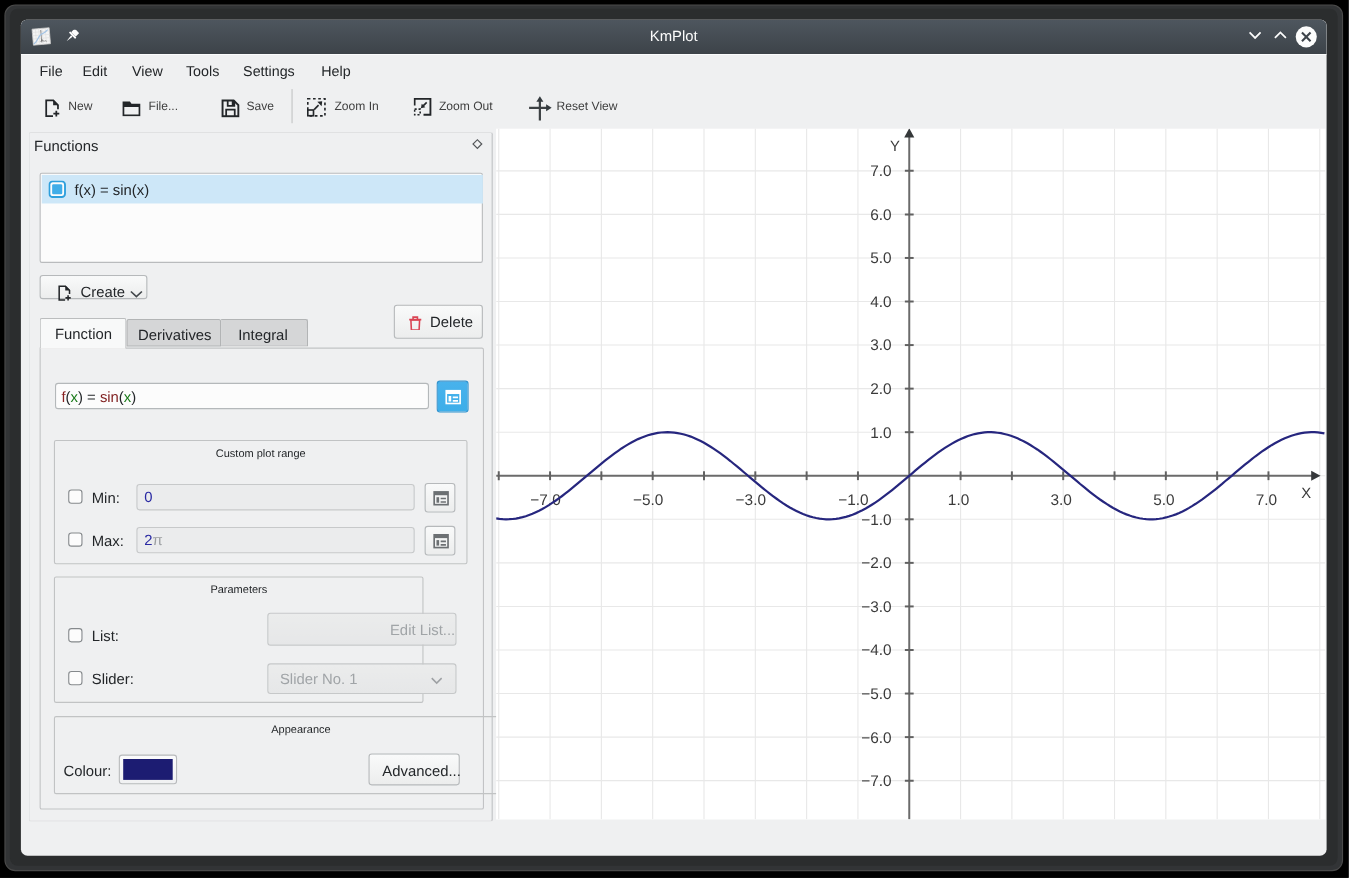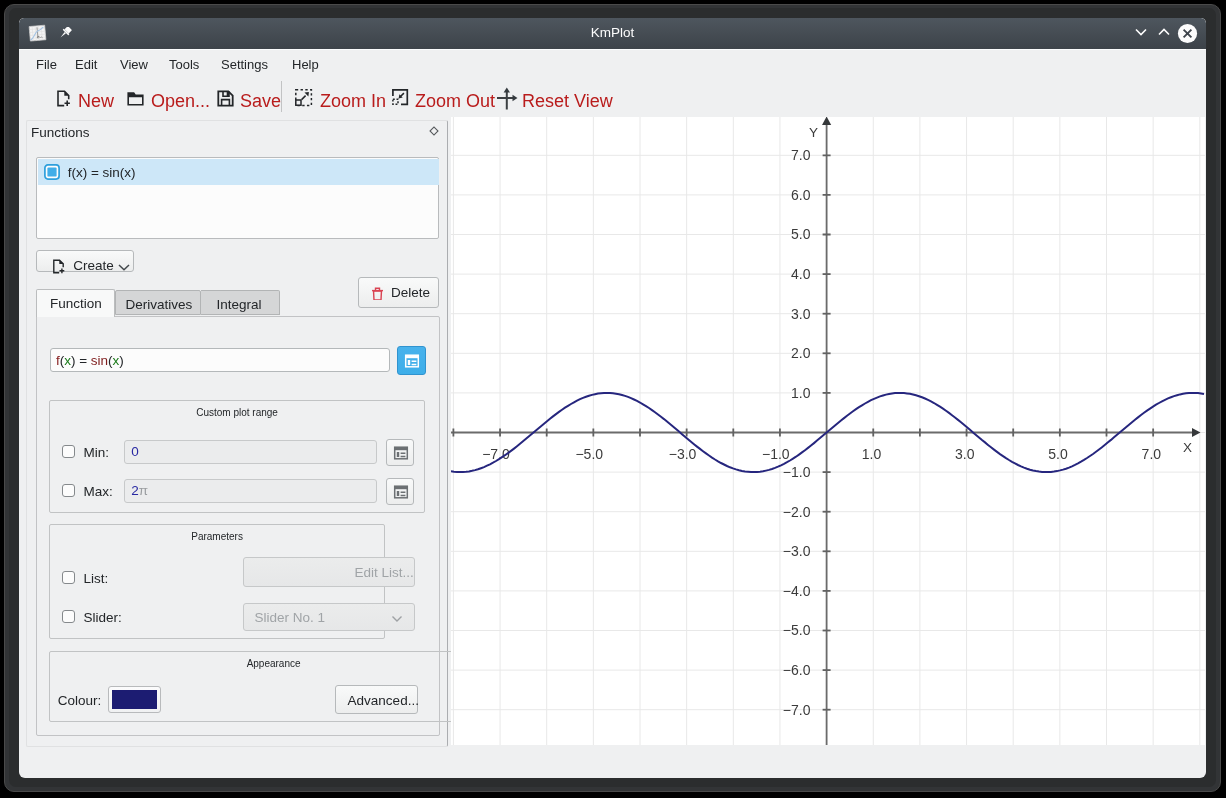--- a/index.html
+++ b/index.html
@@ -13,22 +13,22 @@
 #win { position:absolute; left:19px; top:18px; width:1187px; height:760px;
   background:#eff0f1; border-radius:5px 5px 6px 6px; overflow:hidden; }
 
 #titlebar { position:absolute; left:0; top:0; width:100%; height:31px;
   background:linear-gradient(#4e565e, #3d4349); border-radius:5px 5px 0 0; }
 #titlebar .title { position:absolute; left:0; right:0; top:0; height:30px;
   text-align:center; line-height:30px; color:#fcfcfc; font-size:13.5px; }
 #menubar { position:absolute; left:0; top:31px; width:100%; height:29px;
   border-top:1px solid #fbfcfc; font-size:13px; color:#232629; }
 #menubar span { position:absolute; top:6.5px; }
-#toolbar { position:absolute; left:16px; top:60px; width:100%; height:37px;
-  font-size:18px; color:#b91c1c; }
+#toolbar { position:absolute; left:0; top:60px; width:100%; height:37px;
+  font-size:11px; color:#404040; }
 #toolbar .lbl { position:absolute; top:13px; }
 #toolbar svg { position:absolute; top:0; left:0; }
 .tsep { position:absolute; width:1px; background:#c2c3c4; }
 
 #dock { position:absolute; left:0; top:97px; width:451px; height:650px; }
 .dockframe { position:absolute; left:6.5px; top:5px; width:422.5px; height:627px;
   border:1px solid #e0e1e2; border-right-color:#abadb0; border-radius:2px; }
 .groupbox { position:absolute; border:1px solid #c1c3c4; border-radius:2px; }
 .gtitle { position:absolute; top:6px; left:0; right:0; text-align:center;
   font-size:10px; color:#232629; }
@@ -91,21 +91,21 @@
     <svg class="abs" style="left:1139px;top:10px" width="12" height="8" viewBox="0 0 12 8">
       <path d="M1,6.5 L6,1.5 L11,6.5" fill="none" stroke="#fcfcfc" stroke-width="1.6"></path>
     </svg>
     <svg class="abs" style="left:1158px;top:5px" width="21" height="21" viewBox="0 0 21 21">
       <circle cx="10.5" cy="10.5" r="9.6" fill="#fcfcfc"></circle>
       <path d="M6.6,6.6 L14.4,14.4 M14.4,6.6 L6.6,14.4" stroke="#3e444b" stroke-width="1.9"></path>
     </svg>
   </div>
   <div id="toolbar">
     <span class="lbl" style="left:43px">New</span>
-    <span class="lbl" style="left:116px">Open...</span>
+    <span class="lbl" style="left:116px">File...</span>
     <span class="lbl" style="left:205px">Save</span>
     <div class="tsep" style="left:245.5px; top:3px; height:31px;"></div>
     <span class="lbl" style="left:285px">Zoom In</span>
     <span class="lbl" style="left:380px">Zoom Out</span>
     <span class="lbl" style="left:487px">Reset View</span>
     <svg style="left:20.5px;top:11.5px" width="15" height="17" viewBox="0 0 15 17">
       <path d="M12.7,9.3 V5.5 L8.5,1.3 H2 V15.6 H8.2" fill="none" stroke="#232629" stroke-width="1.6"></path>
       <path d="M8.3,0.9 L13.1,5.7 H8.3 Z" fill="#232629"></path>
       <path d="M11.2,10.6 V16 M8.5,13.3 H13.9" stroke="#232629" stroke-width="1.6" fill="none"></path>
     </svg>

